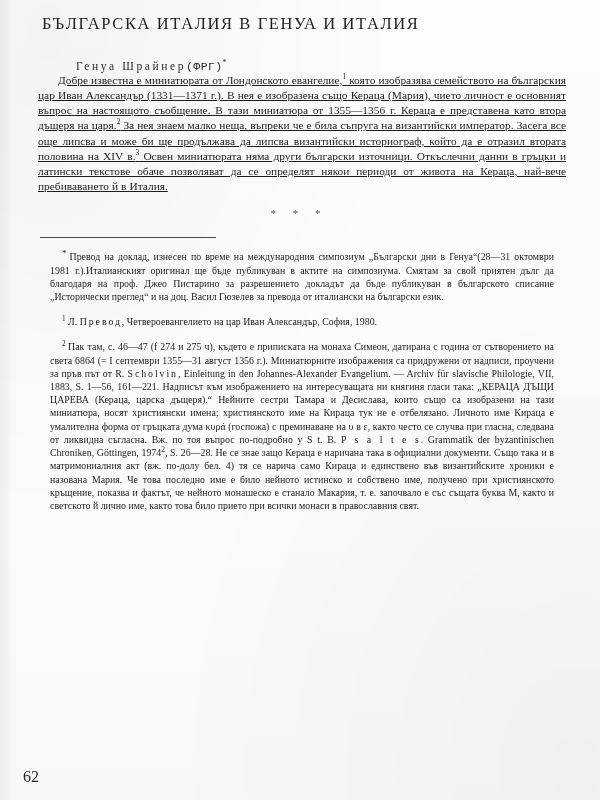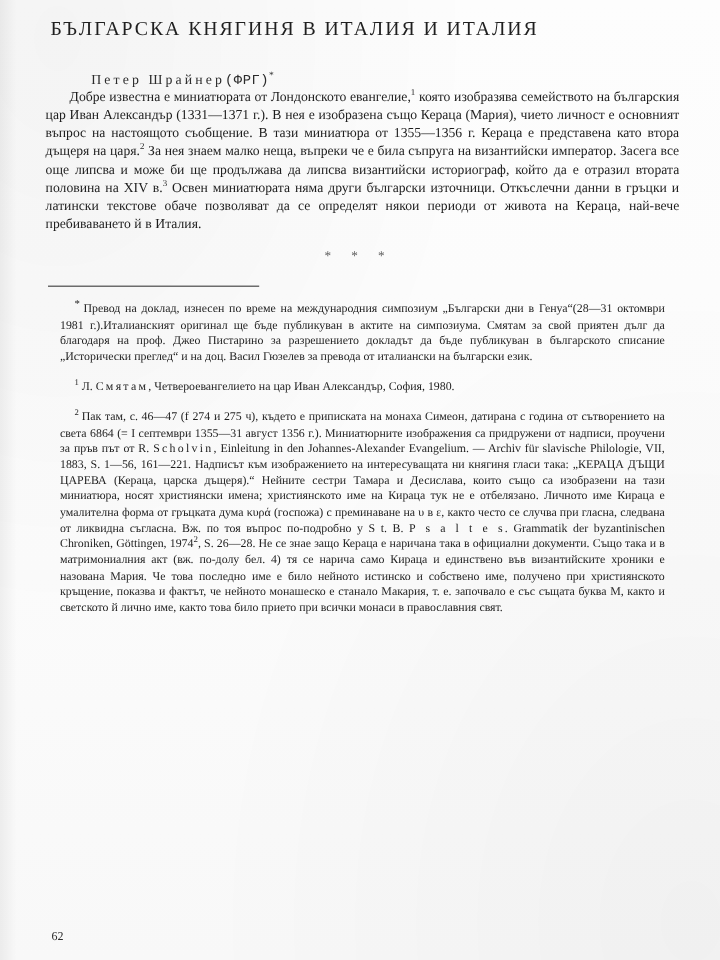--- a/index.html
+++ b/index.html
@@ -64,20 +64,21 @@
     letter-spacing: 0;
   }
   p.body-par {
     margin: 0;
     font-size: 11.4px;
     line-height: 15.2px;
     text-align: justify;
     color: #1d1d1d;
     hyphens: none;
     word-spacing: 0.15px;
+    text-decoration: underline;
   }
   .par-main {
     margin-top: 25px;
   }
   .indent-first {
     text-indent: 20px;
   }
   sup {
     font-size: 7.4px;
     line-height: 0;
@@ -128,64 +129,64 @@
     padding-right: 3px;
   }
   .sp {
     letter-spacing: 1.9px;
   }
   .sp-wide {
     letter-spacing: 2.6px;
   }
   .pagenum {
     position: absolute;
-    left: 43px;
+    left: 23px;
     bottom: 14px;
-    font-size: 10px;
+    font-size: 16px;
     color: #2a2a2a;
   }
   .edge-shadow-left {
     position: absolute;
     left: 0; top: 0; bottom: 0; width: 14px;
     background: linear-gradient(90deg, rgba(0,0,0,0.05), rgba(0,0,0,0));
     pointer-events: none;
   }
 </style>
 </head>
 <body>
 
 <div class="page">
   <div class="scan-tint"></div>
   <div class="edge-shadow-left"></div>
 
   <div class="content">
 
-    <h1 class="title">БЪЛГАРСКА КНЯГИНЯ В ИТАЛИЯ И ИТАЛИЯ</h1>
+    <h1 class="title">БЪЛГАРСКА ИТАЛИЯ В ГЕНУА И ИТАЛИЯ</h1>
 
     <div class="author">
-      <span class="sp-wide">Петер  Шрайнер</span><span class="plain">(ФРГ)</span><span class="star">*</span>
+      <span class="sp-wide">Генуа  Шрайнер</span><span class="plain">(ФРГ)</span><span class="star">*</span>
     </div>
 
     <p class="body-par par-main indent-first">
       Добре известна е миниатюрата от Лондонското евангелие,<sup>1</sup> която изобразява семейството на българския цар Иван Александър (1331—1371 г.). В нея е изобразена също Кераца (Мария), чието личност е основният въпрос на настоящото съобщение. В тази миниатюра от 1355—1356 г. Кераца е представена като втора дъщеря на царя.<sup>2</sup> За нея знаем малко неща, въпреки че е била съпруга на византийски император. Засега все още липсва и може би ще продължава да липсва византийски историограф, който да е отразил втората половина на XIV в.<sup>3</sup> Освен миниатюрата няма други български източници. Откъслечни данни в гръцки и латински текстове обаче позволяват да се определят някои периоди от живота на Кераца, най-вече пребиваването й в Италия.
     </p>
 
     <div class="asterisks">* * *</div>
 
 
     <div class="rule"></div>
 
     <div class="notes">
 
       <p class="note">
         <span class="note-mark-star">*</span>Превод на доклад, изнесен по време на международния симпозиум „Български дни в Генуа“(28—31 октомври 1981 г.).Италианският оригинал ще бъде публикуван в актите на симпозиума. Смятам за свой приятен дълг да благодаря на проф. Джео Пистарино за разрешението докладът да бъде публикуван в българското списание „Исторически преглед“ и на доц. Васил Гюзелев за превода от италиански на български език.
       </p>
 
       <p class="note">
-        <span class="note-mark">1</span>Л. <span class="sp">Смятам</span>, Четвероевангелието на цар Иван Александър, София, 1980.
+        <span class="note-mark">1</span>Л. <span class="sp">Превод</span>, Четвероевангелието на цар Иван Александър, София, 1980.
       </p>
 
       <p class="note">
         <span class="note-mark">2</span>Пак там, с. 46—47 (f 274 и 275 ч), където е приписката на монаха Симеон, датирана с година от сътворението на света 6864 (= I септември 1355—31 август 1356 г.). Миниатюрните изображения са придружени от надписи, проучени за пръв път от R. <span class="sp">Scholvin</span>, Einleitung in den Johannes-Alexander Evangelium. — Archiv für slavische Philologie, VII, 1883, S. 1—56, 161—221. Надписът към изображението на интересуващата ни княгиня гласи така: „КЕРАЦА ДЪЩИ ЦАРЕВА (Кераца, царска дъщеря).“ Нейните сестри Тамара и Десислава, които също са изобразени на тази миниатюра, носят християнски имена; християнското име на Кираца тук не е отбелязано. Личното име Кираца е умалителна форма от гръцката дума κυρά (госпожа) с преминаване на υ в ε, както често се случва при гласна, следвана от ликвидна съгласна. Вж. по тоя въпрос по-подробно у S t. B. <span class="sp">P s a l t e s</span>. Grammatik der byzantinischen Chroniken, Göttingen, 1974<sup>2</sup>, S. 26—28. Не се знае защо Кераца е наричана така в официални документи. Също така и в матримониалния акт (вж. по-долу бел. 4) тя се нарича само Кираца и единствено във византийските хроники е назована Мария. Че това последно име е било нейното истинско и собствено име, получено при християнското кръщение, показва и фактът, че нейното монашеско е станало Макария, т. е. започвало е със същата буква М, както и светското й лично име, както това било прието при всички монаси в православния свят.
       </p>
 
 
     </div>
 
   </div>

